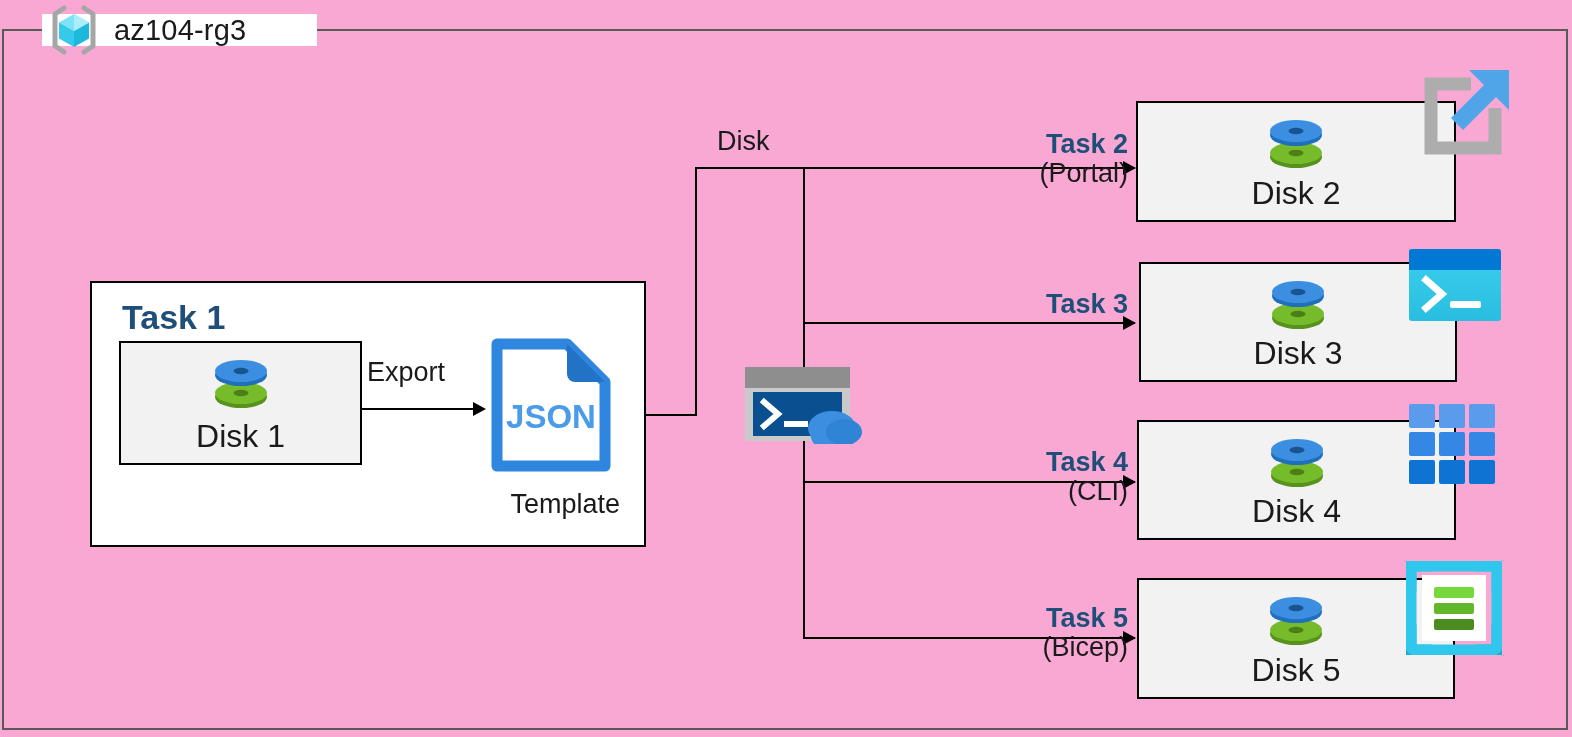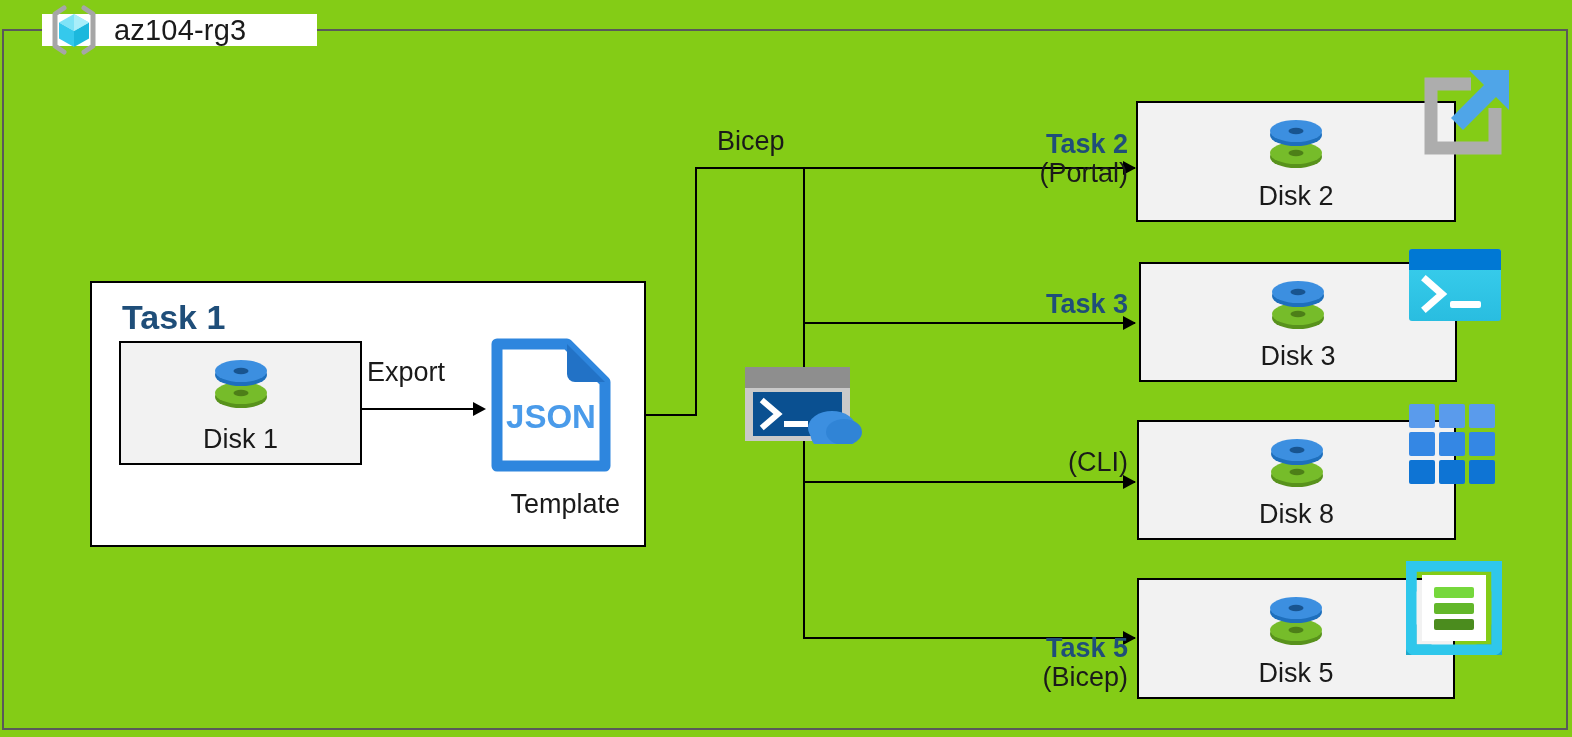--- a/index.html
+++ b/index.html
@@ -9,21 +9,21 @@
     background: #ffffff;
   }
   body {
     font-family: "Liberation Sans", sans-serif;
     -webkit-font-smoothing: antialiased;
   }
   #canvas {
     position: relative;
     width: 1572px;
     height: 737px;
-    background: #84cc16;
+    background: #f9a8d4;
     overflow: hidden;
   }
 
   
   .rg-frame {
     position: absolute;
     left: 2px;
     top: 29px;
     width: 1566px;
     height: 701px;
@@ -80,21 +80,21 @@
     border: 2.5px solid #000000;
     box-sizing: border-box;
     background: #F2F2F2;
   }
   .disk-box .disk-caption {
     position: absolute;
     left: 0;
     right: 0;
     bottom: 8px;
     text-align: center;
-    font-size: 27px;
+    font-size: 32px;
     color: #1a1a1a;
   }
   .disk-box .disk-glyph {
     position: absolute;
     left: 50%;
     transform: translateX(-50%);
     top: 10px;
   }
 
   
@@ -200,21 +200,21 @@
     </svg>
   </span>
   <span class="plain-label" style="left:480px; top:489px; width:140px; text-align:right;">Template</span>
 
   <div class="line h" style="left:645px; top:414px; width:52px;"></div>
 
   <div class="line v" style="left:695px; top:167px; height:249px;"></div>
 
   <div class="line h" style="left:695px; top:167px; width:440px;"></div>
   <div class="arrow-head" style="left:1123px; top:161px;"></div>
-  <span class="plain-label" style="left:717px; top:126px;">Bicep</span>
+  <span class="plain-label" style="left:717px; top:126px;">Disk</span>
 
   <div class="line v" style="left:803px; top:167px; height:472px;"></div>
 
   <div class="line h" style="left:803px; top:322px; width:332px;"></div>
   <div class="arrow-head" style="left:1123px; top:316px;"></div>
 
   <div class="line h" style="left:803px; top:481px; width:332px;"></div>
   <div class="arrow-head" style="left:1123px; top:475px;"></div>
 
   <div class="line h" style="left:803px; top:637px; width:332px;"></div>
@@ -234,23 +234,24 @@
   </span>
 
   <div class="edge-label" style="left:828px; top:130px;">
     <span class="task">Task 2</span>
     <span class="tool">(Portal)</span>
   </div>
   <div class="edge-label" style="left:828px; top:290px;">
     <span class="task">Task 3</span>
   </div>
   <div class="edge-label" style="left:828px; top:448px;">
+    <span class="task">Task 4</span>
     <span class="tool">(CLI)</span>
   </div>
-  <div class="edge-label" style="left:828px; top:604px;margin-top:30px;">
+  <div class="edge-label" style="left:828px; top:604px;">
     <span class="task">Task 5</span>
     <span class="tool">(Bicep)</span>
   </div>
 
   <div class="disk-box" style="left:1136px; top:101px; width:320px; height:121px;">
     <span class="disk-glyph">
       <svg class="disk-icon" width="58" height="66" viewBox="0 0 58 66">
         <ellipse cx="29" cy="44" rx="26" ry="11" fill="#58921C"></ellipse>
         <ellipse cx="29" cy="40" rx="26" ry="11" fill="#76BC2A"></ellipse>
         <ellipse cx="29" cy="40" rx="7.5" ry="3.2" fill="#4D7F18"></ellipse>
@@ -304,21 +305,21 @@
     <span class="disk-glyph">
       <svg class="disk-icon" width="58" height="66" viewBox="0 0 58 66">
         <ellipse cx="29" cy="44" rx="26" ry="11" fill="#58921C"></ellipse>
         <ellipse cx="29" cy="40" rx="26" ry="11" fill="#76BC2A"></ellipse>
         <ellipse cx="29" cy="40" rx="7.5" ry="3.2" fill="#4D7F18"></ellipse>
         <ellipse cx="29" cy="22" rx="26" ry="11" fill="#1E6FBC"></ellipse>
         <ellipse cx="29" cy="18" rx="26" ry="11" fill="#3C8FE0"></ellipse>
         <ellipse cx="29" cy="18" rx="7.5" ry="3.2" fill="#18548F"></ellipse>
       </svg>
     </span>
-    <span class="disk-caption">Disk 8</span>
+    <span class="disk-caption">Disk 4</span>
   </div>
 
   <span class="icon-abs" style="left:1408px; top:403px;">
     <svg width="88" height="84" viewBox="0 0 88 84">
       <g>
         <rect x="1" y="1" width="26" height="24" rx="2" fill="#5A9BEC"></rect>
         <rect x="31" y="1" width="26" height="24" rx="2" fill="#5A9BEC"></rect>
         <rect x="61" y="1" width="26" height="24" rx="2" fill="#5A9BEC"></rect>
         <rect x="1" y="29" width="26" height="24" rx="2" fill="#3487E4"></rect>
         <rect x="31" y="29" width="26" height="24" rx="2" fill="#3487E4"></rect>

